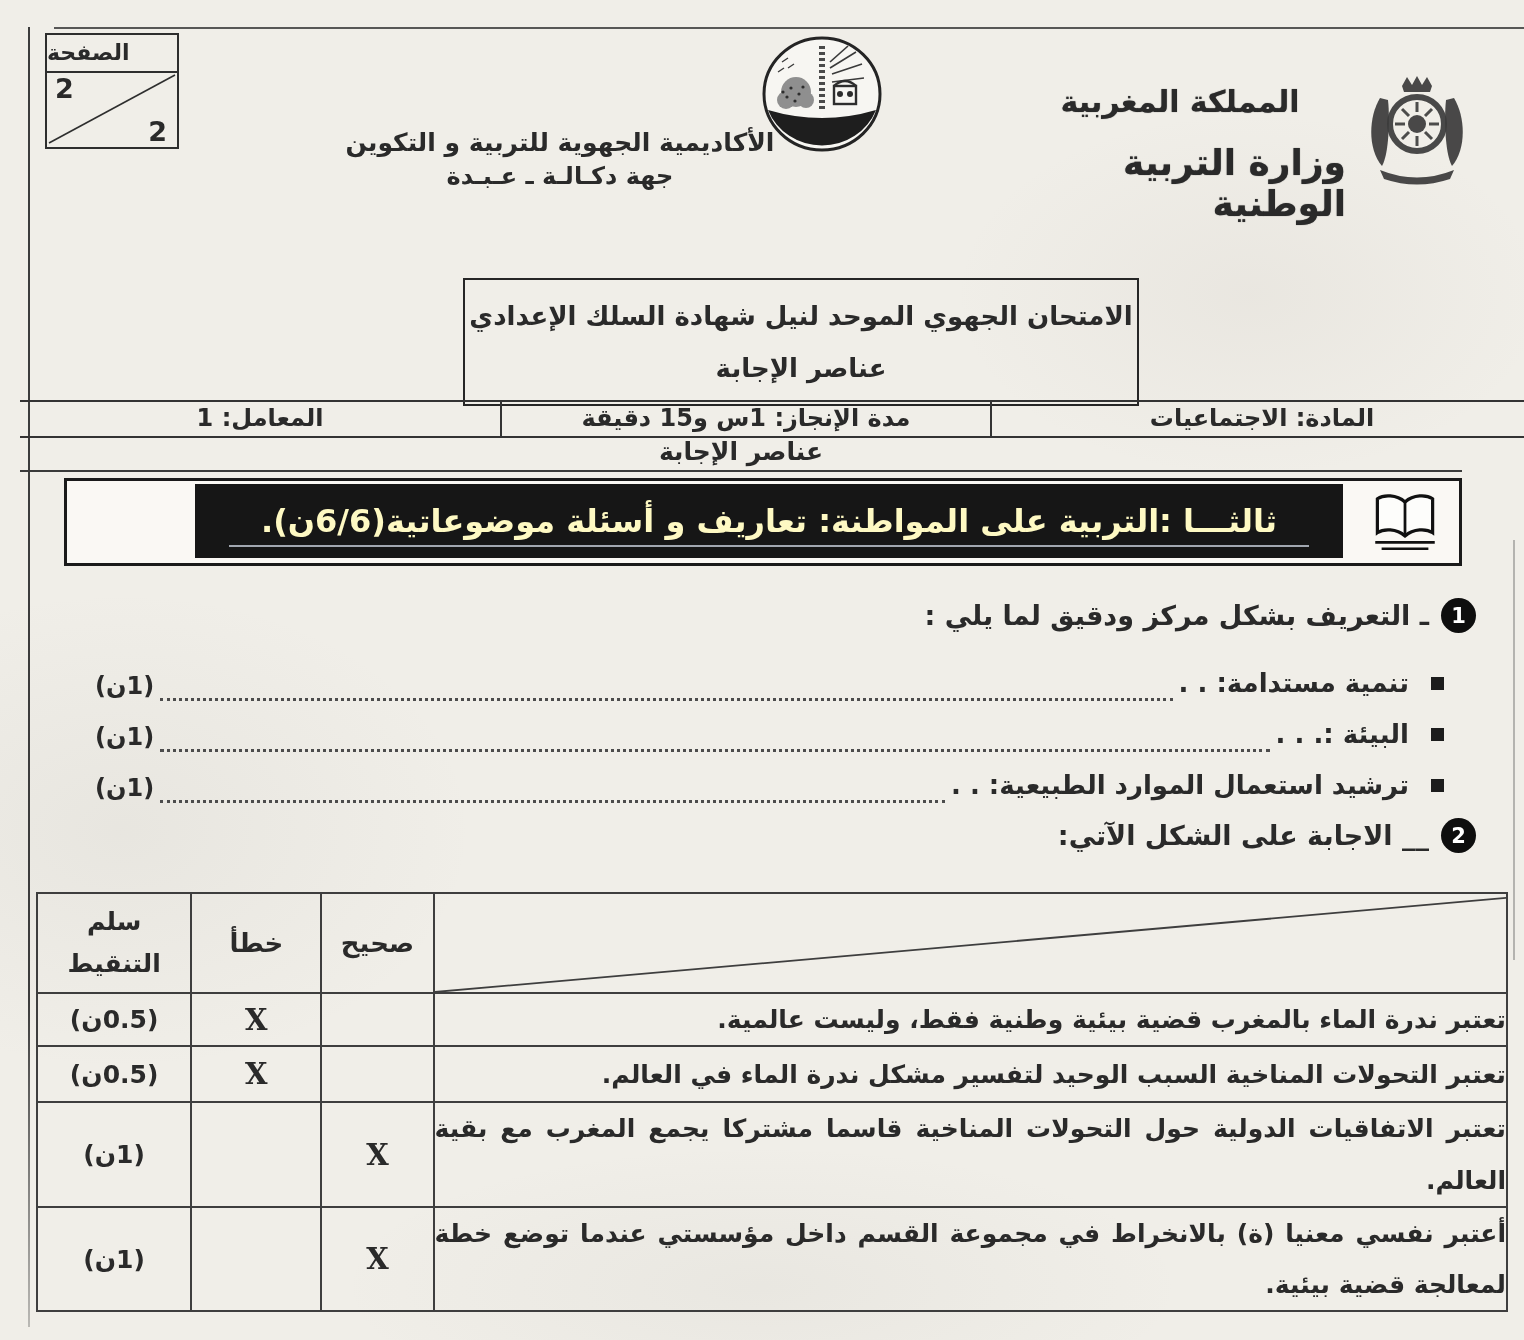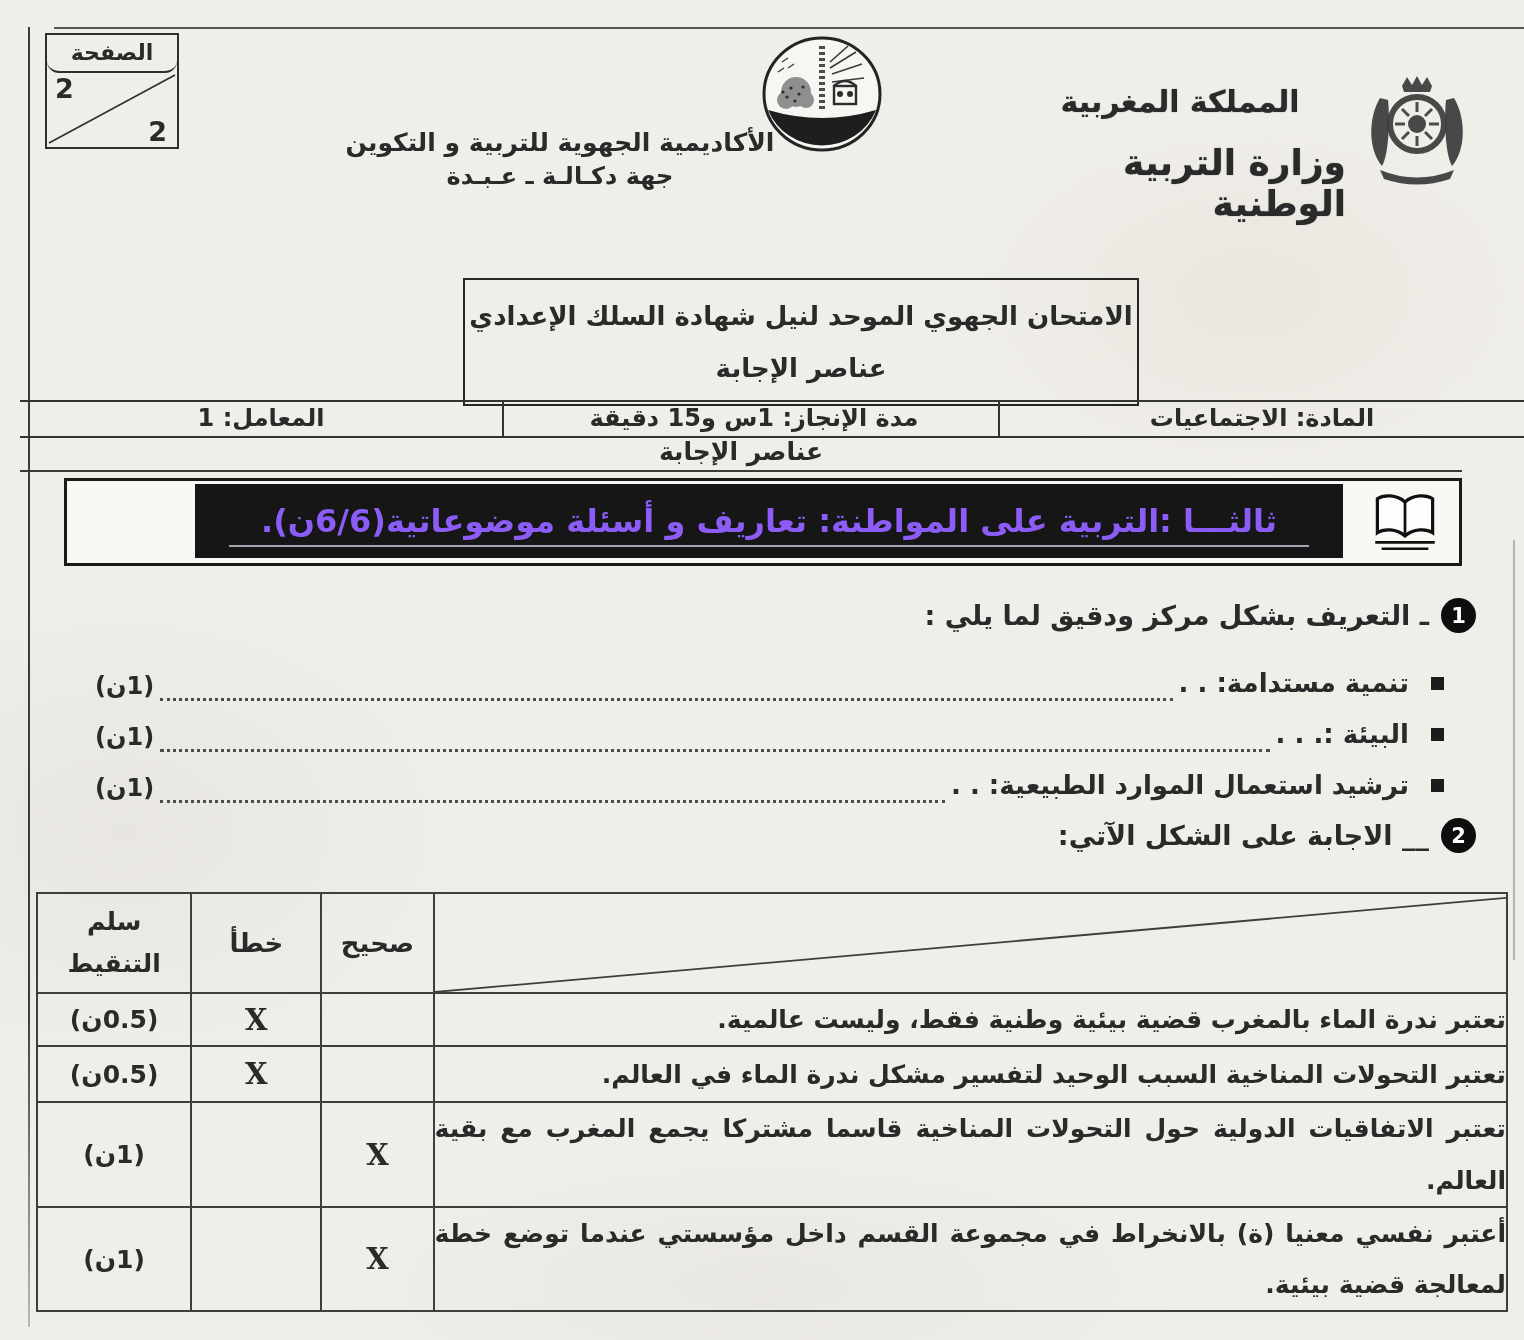--- a/index.html
+++ b/index.html
@@ -10,21 +10,21 @@
       radial-gradient(ellipse 500px 340px at 8% 62%, rgba(160,158,150,.10), transparent 70%),
       radial-gradient(ellipse 600px 200px at 50% 96%, rgba(150,148,140,.08), transparent 70%);
     font-family:"DejaVu Sans", sans-serif;color:#2a2a2a;}
   .abs{position:absolute;}
   
   .frame-top{left:54px;top:27px;width:1470px;height:2px;background:#3c3c3c;opacity:.85;}
   .frame-left{left:28px;top:27px;width:2px;height:1300px;background:linear-gradient(#3c3c3c 75%, rgba(60,60,60,.3));}
   .frame-right{left:1513px;top:540px;width:2px;height:420px;background:rgba(70,70,70,.35);}
   
   .pagebox{left:45px;top:33px;width:130px;height:112px;border:2px solid #2e2e2e;}
-  .pagebox-head{height:36px;line-height:36px;text-align:center;border-bottom:2px solid #2e2e2e;font-size:22px;font-weight:bold;border-radius:12px;}
+  .pagebox-head{height:36px;line-height:36px;border-bottom:2px solid #2e2e2e;font-size:22px;font-weight:bold;}
   .pagebox-body{position:relative;height:72px;}
   .pg-cur{position:absolute;left:8px;top:0;font-size:27px;font-weight:bold;}
   .pg-tot{position:absolute;right:10px;bottom:-2px;font-size:27px;font-weight:bold;}
   .pg-svg{position:absolute;inset:0;width:100%;height:100%;}
   
   .academy-text{left:330px;top:128px;width:460px;text-align:center;direction:rtl;}
   .academy-text .l1{font-size:25px;font-weight:bold;}
   .academy-text .l2{font-size:24px;font-weight:bold;margin-top:5px;letter-spacing:1px;}
   .seal{left:760px;top:34px;width:124px;height:120px;}
   
@@ -32,30 +32,30 @@
   .kingdom2{left:982px;top:142px;width:364px;text-align:right;font-size:36px;font-weight:bold;direction:rtl;text-shadow:0 0 1px rgba(40,40,40,.7);}
   .emblem{left:1358px;top:72px;width:120px;height:120px;}
   
   .exambox{left:463px;top:278px;width:672px;height:124px;border:2px solid #262626;
     display:flex;flex-direction:column;justify-content:space-evenly;align-items:center;
     direction:rtl;text-align:center;font-weight:bold;font-size:26px;}
   
   .infobar{left:20px;top:400px;width:1504px;height:34px;border-top:2px solid #333;border-bottom:2px solid #333;
     display:flex;direction:rtl;font-weight:bold;font-size:24px;}
   .infobar>div{line-height:32px;text-align:center;}
-  .cell-subject{width:524px;border-left:2px solid #333;}
-  .cell-duration{width:488px;border-left:2px solid #333;padding-left:6px;}
+  .cell-subject{width:524px;border-left:2px solid #333;padding-left:8px;}
+  .cell-duration{width:488px;border-left:2px solid #333;}
   .cell-coef{flex:1;}
   .answer-row{left:20px;top:436px;width:1442px;height:34px;border-bottom:2px solid #3a3a3a;
     text-align:center;line-height:32px;font-weight:bold;font-size:25px;direction:rtl;}
   
   .banner{left:64px;top:478px;width:1392px;height:82px;border:3px solid #1a1a1a;background:#faf8f4;}
   .banner-black{position:absolute;left:128px;right:116px;top:3px;bottom:5px;background:#161616;
     display:flex;align-items:center;justify-content:center;}
-  .banner-title{color:#8b5cf6;font-weight:bold;font-size:32px;direction:rtl;white-space:nowrap;}
+  .banner-title{color:#fef9c3;font-weight:bold;font-size:32px;direction:rtl;white-space:nowrap;}
   .banner-underline{position:absolute;left:3%;right:3%;bottom:11px;height:2px;background:rgba(208,216,228,.75);}
   .book{position:absolute;right:20px;top:5px;width:68px;height:68px;}
   
   .qline{display:flex;direction:rtl;align-items:center;gap:12px;}
   .q1line{right:48px;top:598px;}
   .q2line{right:48px;top:818px;}
   .qnum{width:35px;height:35px;border-radius:50%;background:#0e0e0e;color:#fff;display:flex;
     align-items:center;justify-content:center;font-size:21px;font-weight:bold;flex:0 0 auto;}
   .qtext{font-size:27px;font-weight:bold;}
   .qitems{left:95px;right:80px;top:650px;direction:rtl;}

